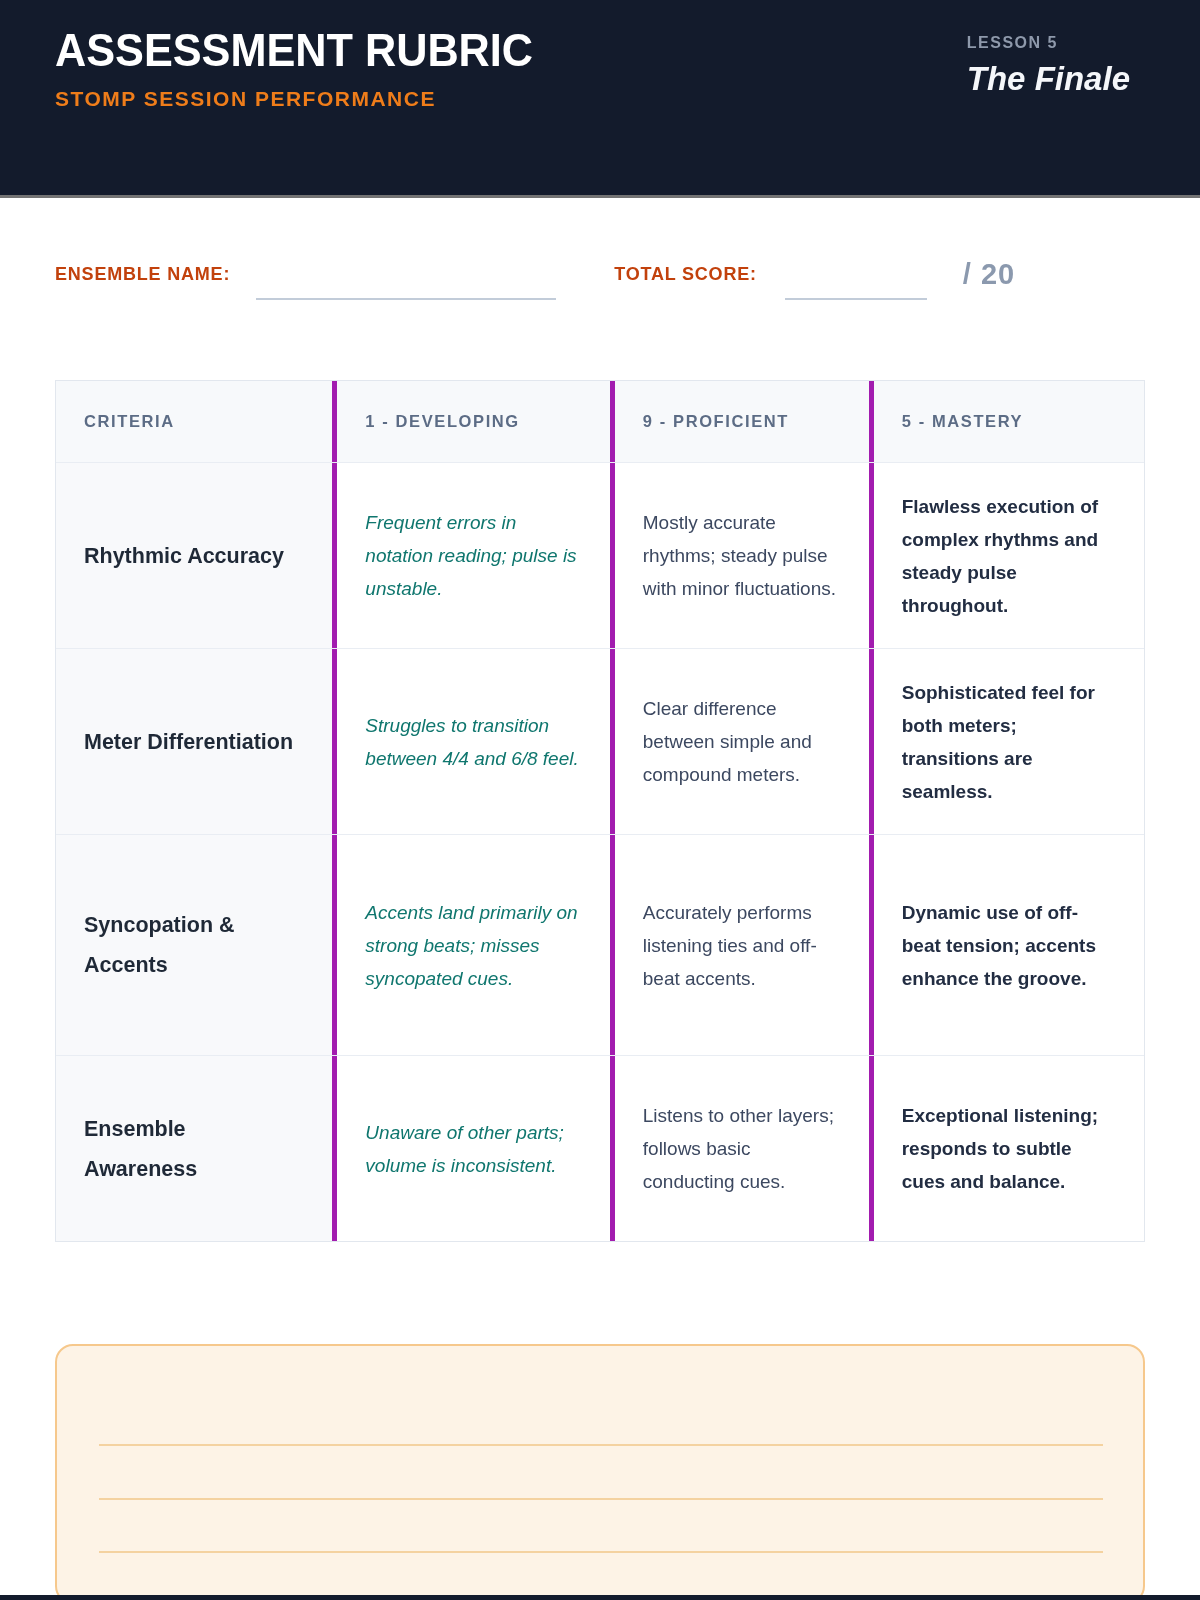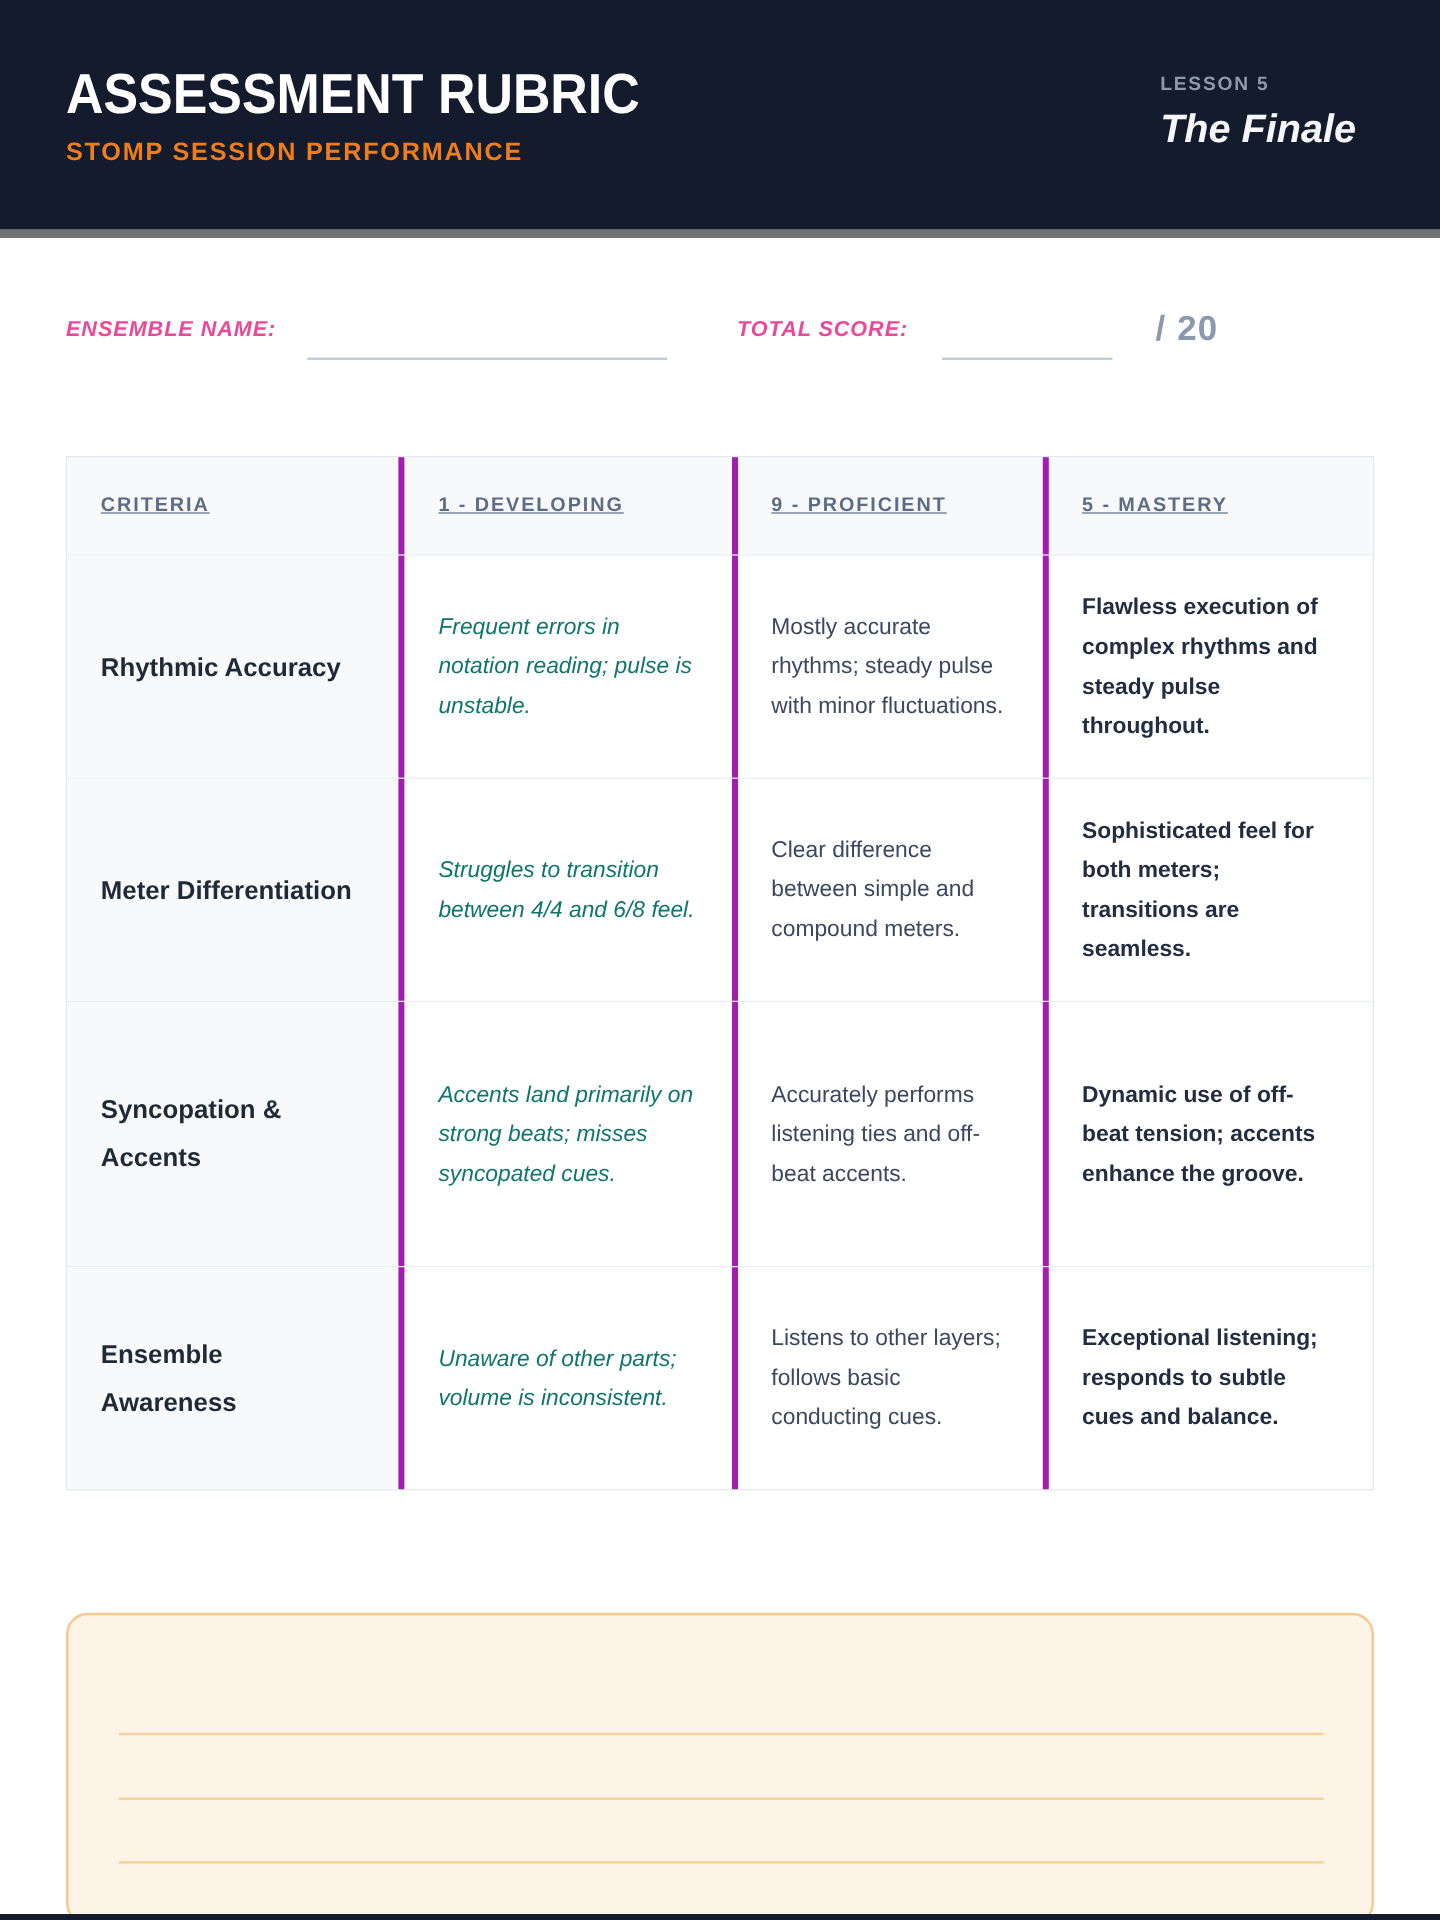--- a/index.html
+++ b/index.html
@@ -11,25 +11,25 @@
     width: 1200px;
     height: 1600px;
     background: #ffffff;
     overflow: hidden;
   }
 
   
   .header {
     height: 198px;
     background: #131b2c;
-    border-bottom: 7px solid #737373;
+    border-bottom: 3px solid #737373;
     display: flex;
     justify-content: space-between;
     align-items: flex-start;
-    padding: 50px 70px 0 55px;
+    padding: 22px 70px 0 55px;
   }
   .header-title {
     color: #ffffff;
     font-size: 47px;
     font-weight: bold;
     letter-spacing: 0px;
     display: inline-block;
     transform: scaleX(0.92);
     transform-origin: left center;
     white-space: nowrap;
@@ -56,27 +56,26 @@
     font-style: italic;
   }
 
   
   .score-bar {
     display: flex;
     align-items: flex-start;
     margin: 66px 55px 0 55px;
   }
   .field-label {
-    color: #ec4899;
+    color: #c2410c;
     font-size: 18px;
     font-weight: bold;
     letter-spacing: 0.8px;
     line-height: 20px;
     white-space: nowrap;
-    font-style: italic;
   }
   .write-line {
     display: inline-block;
     height: 36px;
     border-bottom: 2px solid #c2ccd9;
   }
   .ensemble-line { width: 300px; margin-left: 26px; }
   .total-label { margin-left: 58px; }
   .total-line { width: 142px; margin-left: 28px; }
   .total-max {
@@ -107,21 +106,20 @@
   .cell + .cell { border-left: 5px solid #a21caf; }
 
   .head-row { background: #f7f9fb; }
   .head-cell {
     padding: 31px 20px 31px 28px;
     color: #5c6c85;
     font-size: 16.5px;
     font-weight: bold;
     letter-spacing: 1.6px;
     white-space: nowrap;
-    text-decoration: underline;
   }
 
   .criteria-cell {
     background: #f8f9fb;
     color: #1f2937;
     font-size: 21.5px;
     font-weight: bold;
     line-height: 40px;
   }
   .dev-cell {

